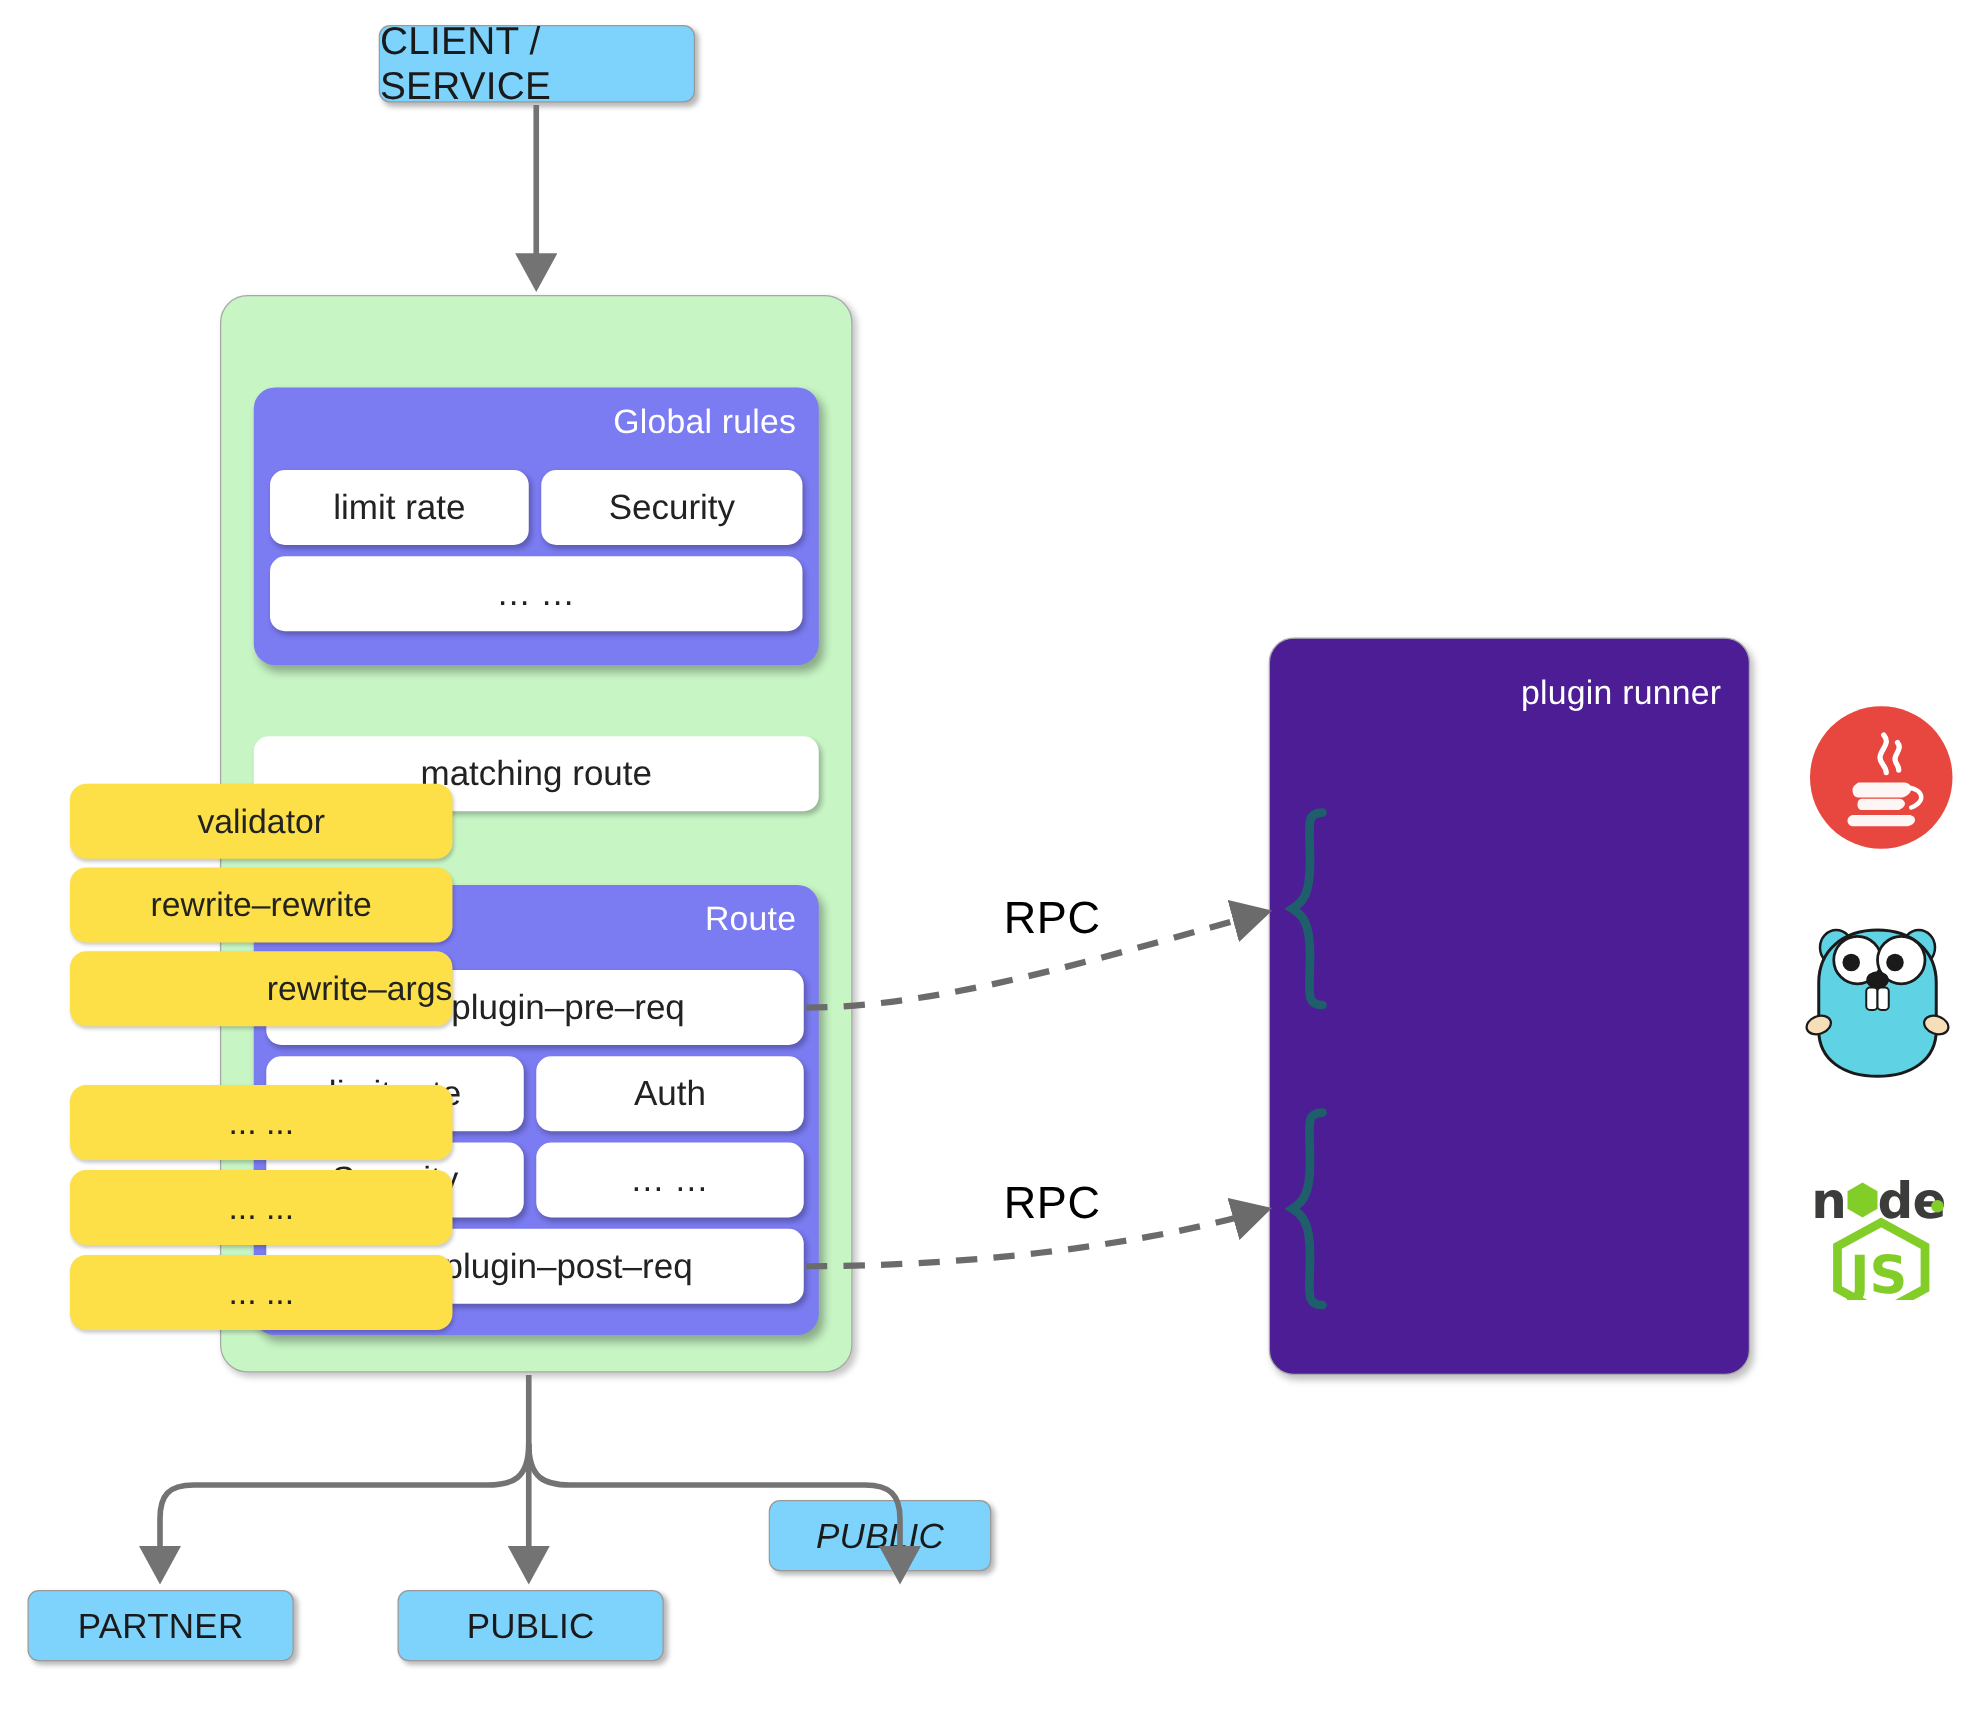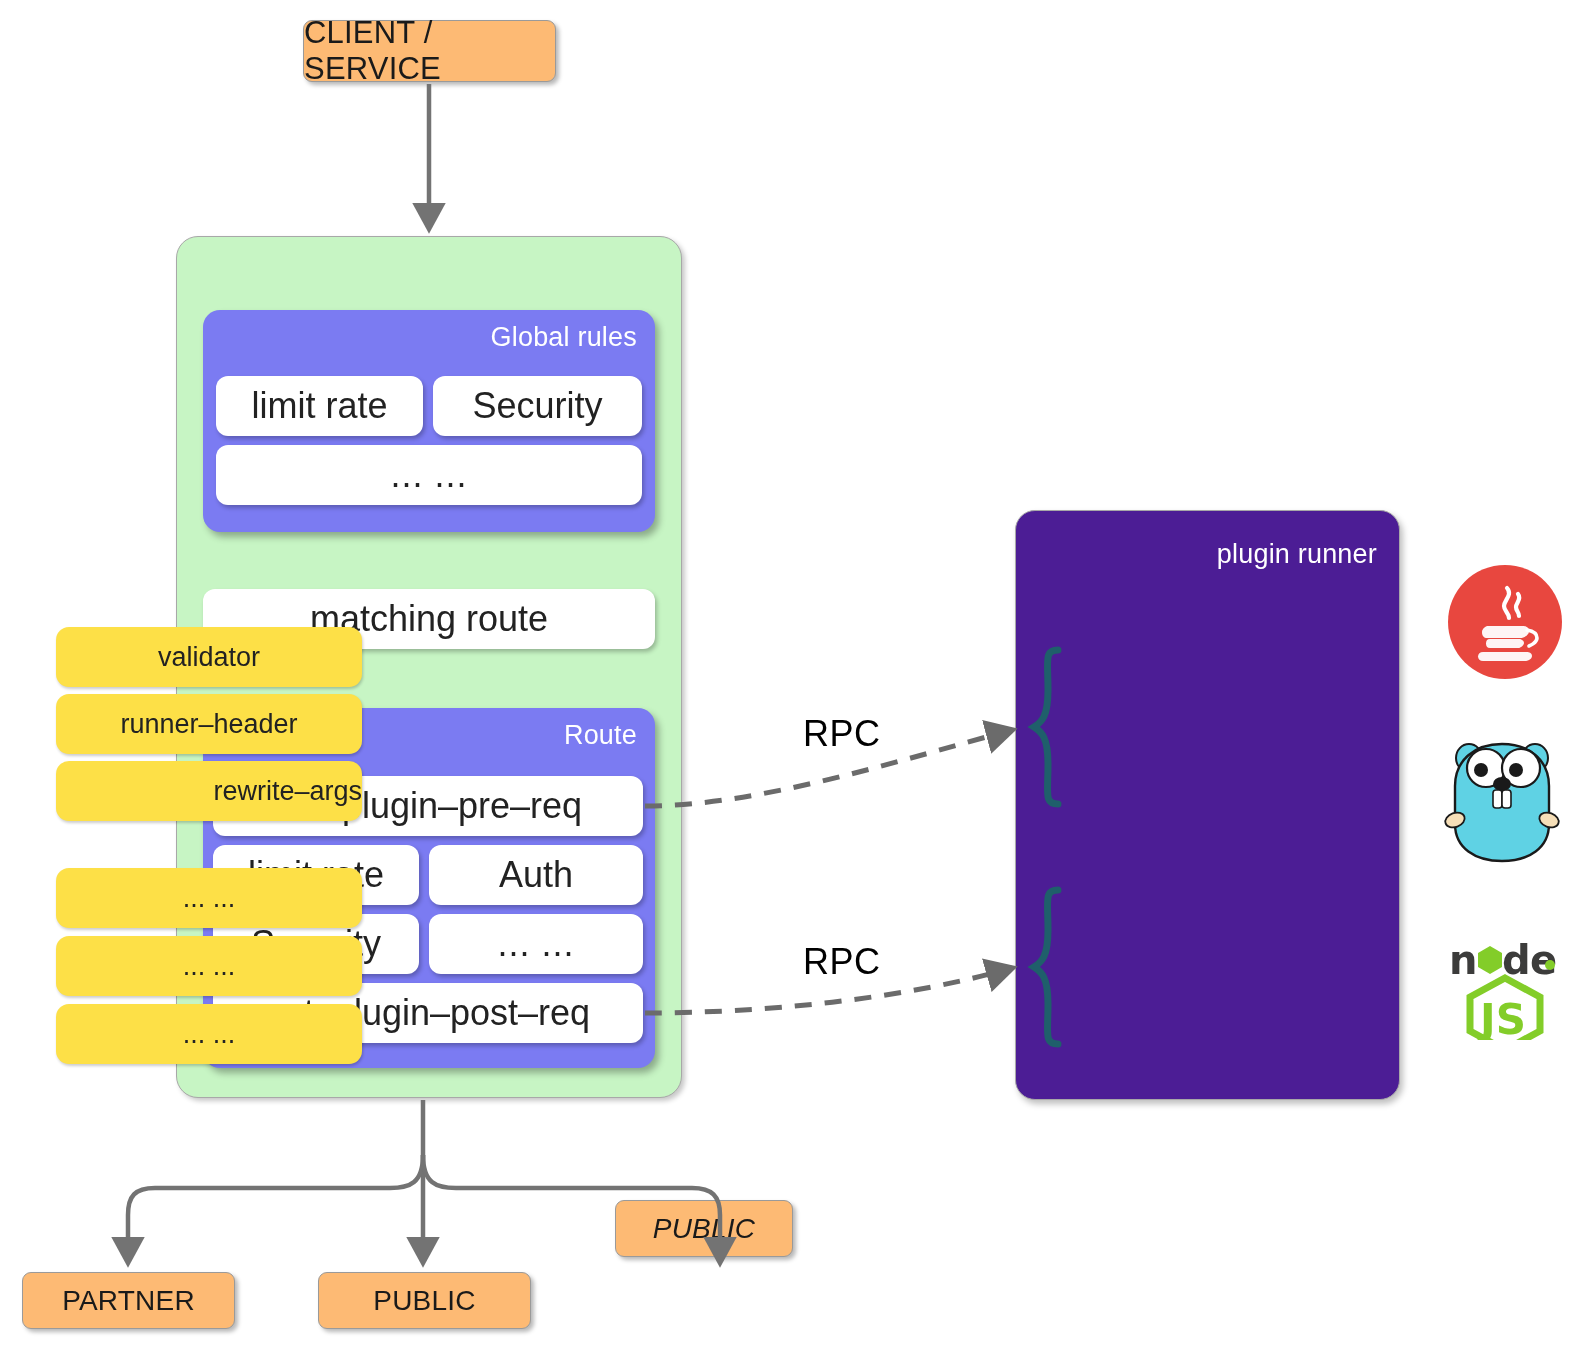--- a/index.html
+++ b/index.html
@@ -15,21 +15,21 @@
     position: relative;
     width: 1588px;
     height: 1372px;
     overflow: hidden;
     background: #ffffff;
   }
 
   
   .yellow-box {
     position: absolute;
-    background: #fdba74;
+    background: #7dd3fc;
     border: 1px solid #9a9a9a;
     border-radius: 9px;
     box-shadow: 3px 3px 4px rgba(0,0,0,0.28);
     display: flex;
     align-items: center;
     justify-content: center;
     color: #1a1a1a;
     font-size: 31px;
     letter-spacing: 0.2px;
     box-sizing: border-box;
@@ -70,21 +70,21 @@
   
   .pill {
     position: absolute;
     background: #ffffff;
     border-radius: 12px;
     box-shadow: 2px 3px 4px rgba(0,0,0,0.25);
     display: flex;
     align-items: center;
     justify-content: center;
     color: #222222;
-    font-size: 36px;
+    font-size: 28px;
     box-sizing: border-box;
   }
   .pill.dots { letter-spacing: 1px; }
 
   
   #plugin-runner {
     position: absolute;
     left: 1015px;
     top: 510px;
     width: 385px;
@@ -187,21 +187,21 @@
     <span>ext–plugin–post–req</span>
   </div>
 
   <div id="plugin-runner">
     <span class="panel-title">plugin runner</span>
   </div>
   <div class="runner-pill" style="top:627px;">
     <span>validator</span>
   </div>
   <div class="runner-pill" style="top:694px;">
-    <span>runner–header</span>
+    <span>rewrite–rewrite</span>
   </div>
   <div class="runner-pill" style="top:761px;justify-content:flex-end;">
     <span>rewrite–args</span>
   </div>
   <div class="runner-pill dots" style="top:868px;">
     <span>... ...</span>
   </div>
   <div class="runner-pill dots" style="top:936px;">
     <span>... ...</span>
   </div>

